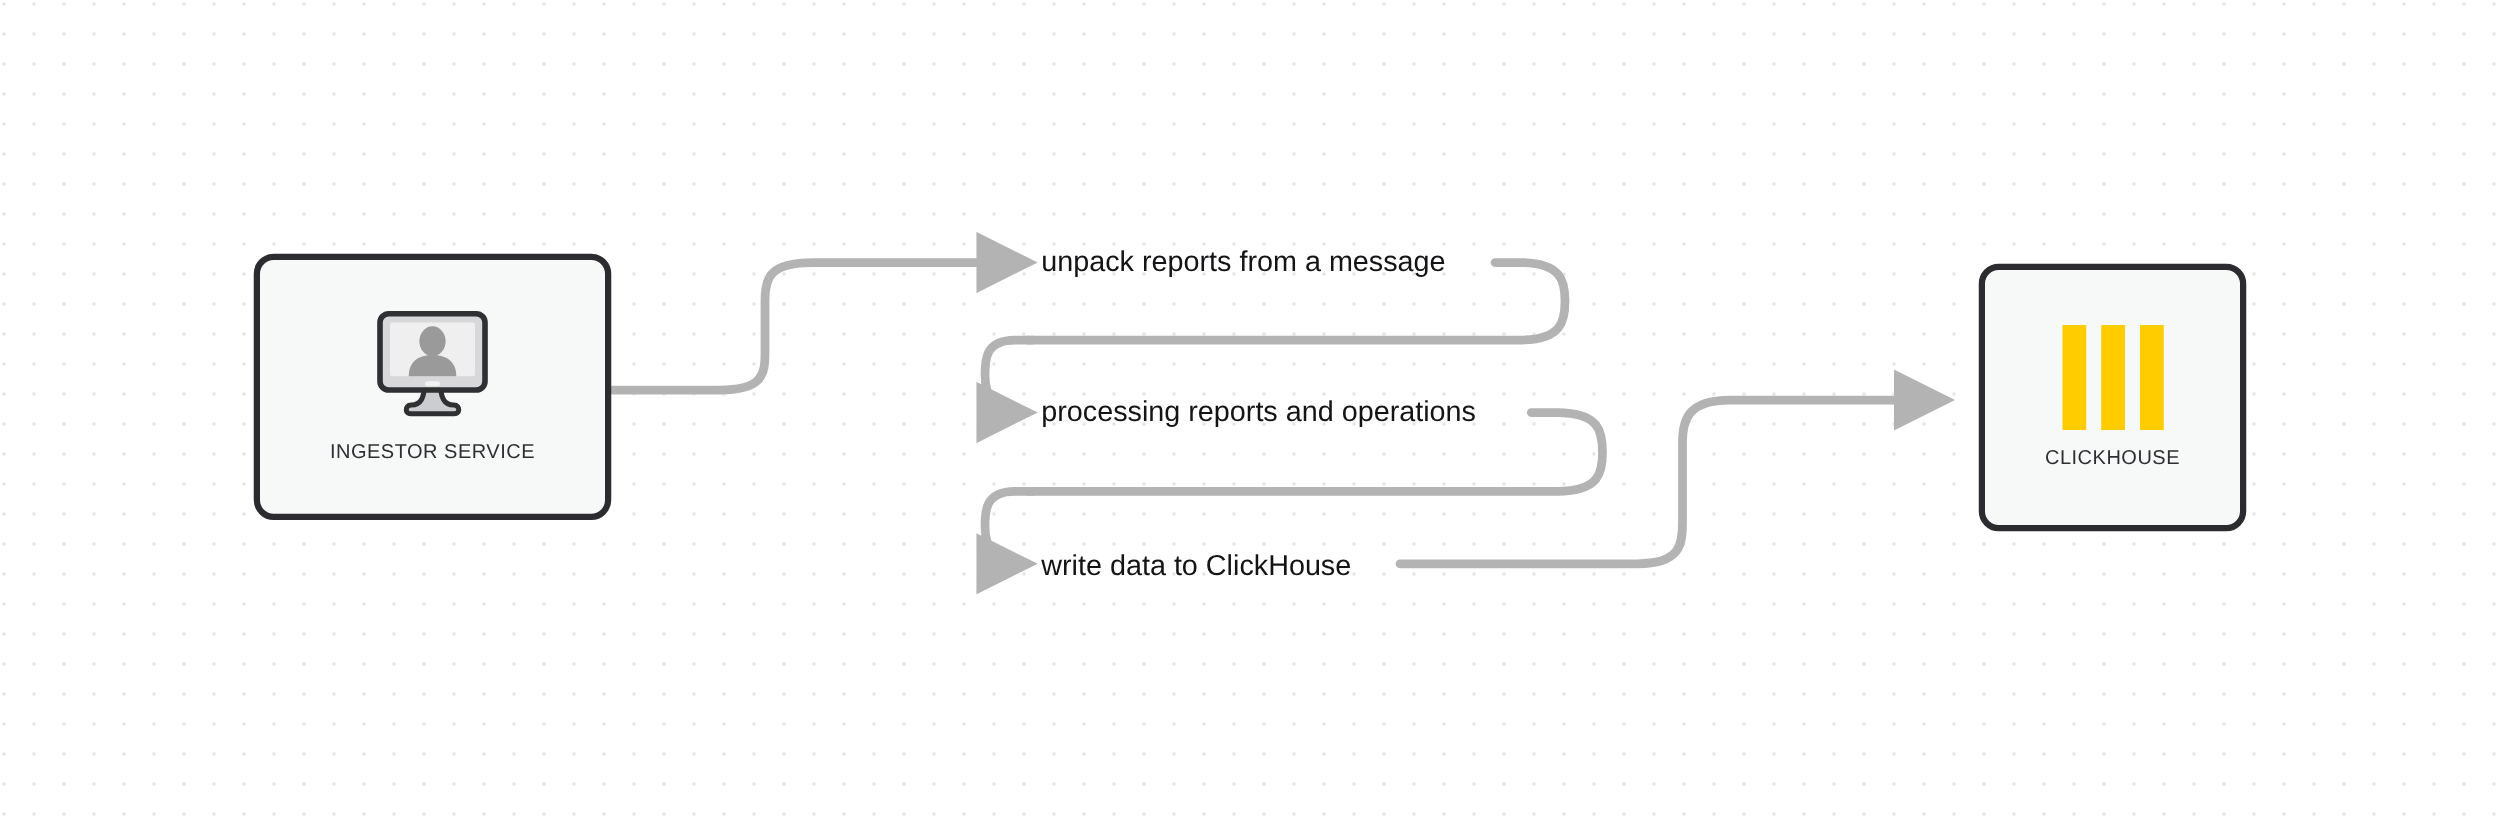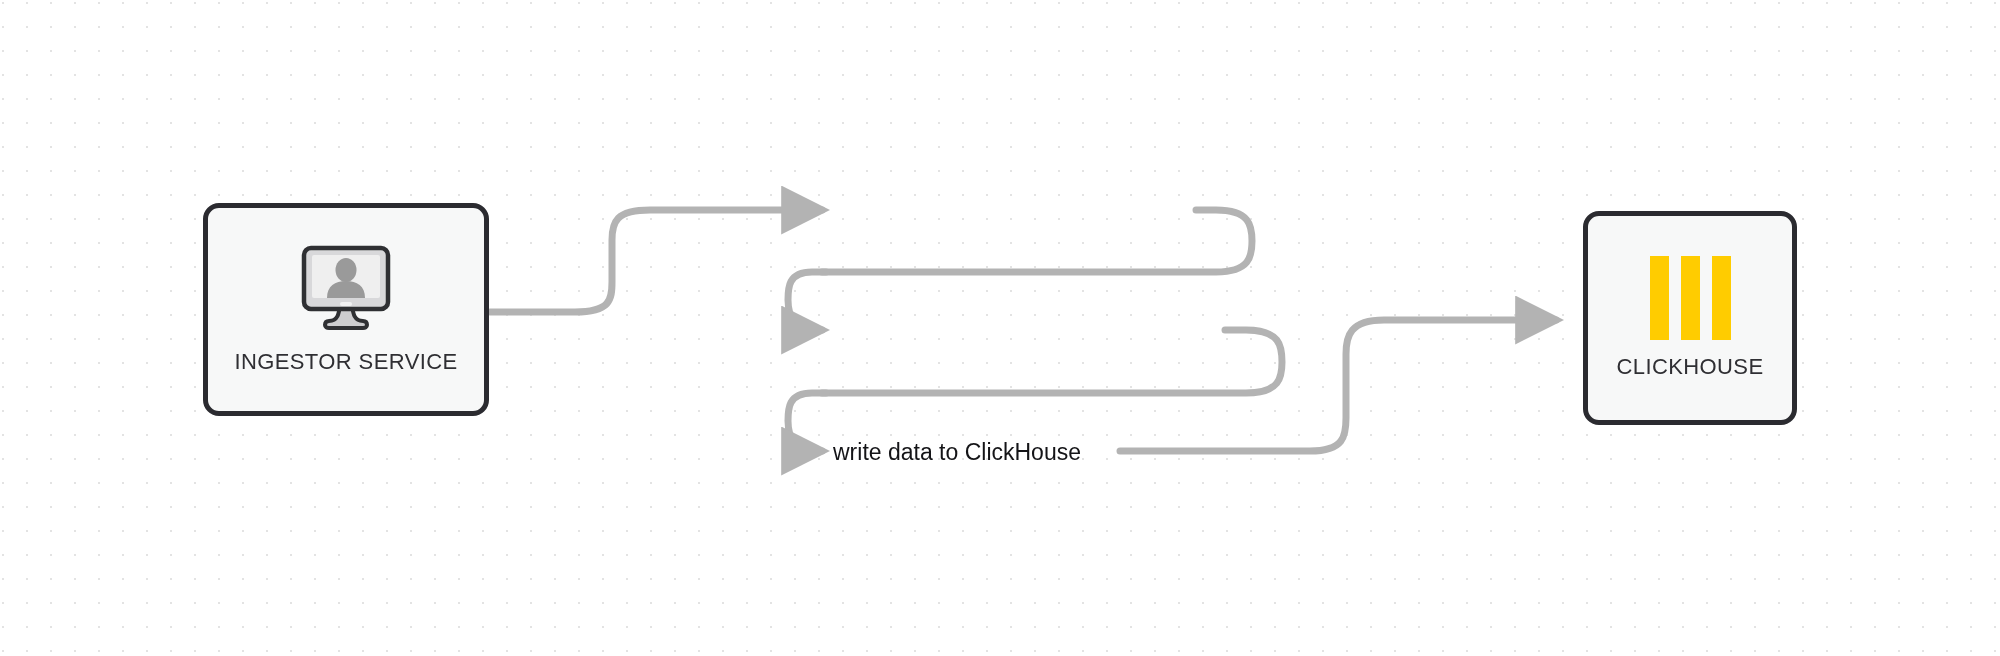--- a/index.html
+++ b/index.html
@@ -39,21 +39,21 @@
     background: #f7f8f8;
     border: 5px solid #2b2b30;
     border-radius: 16px;
     display: flex;
     flex-direction: column;
     align-items: center;
     justify-content: center;
   }
 
   .node-label {
-    font-size: 22px;
+    font-size: 16px;
     letter-spacing: 0.4px;
     color: #2f2f33;
     text-align: left;
     white-space: nowrap;
   }
 
   #node-ingestor {
     left: 203px;
     top: 203px;
     width: 286px;
@@ -141,21 +141,23 @@
 
       <path d="M 1120 451
                L 1310 451
                C 1344 451 1346 436 1346 418
                L 1346 354
                C 1346 336 1350 320 1384 320
                L 1556 320" marker-end="url(#arrow)"></path>
     </g>
   </svg>
 
+  <div class="edge-label" id="lbl-0">unpack reports from a message</div>
 
+  <div class="edge-label" id="lbl-1">processing reports and operations</div>
 
   <div class="edge-label" id="lbl-2">write data to ClickHouse</div>
 
   <div class="node" id="node-ingestor">
 
     <div class="node-icon">
       <svg width="94" height="86" viewBox="0 0 94 86" xmlns="http://www.w3.org/2000/svg">
 
         <path d="M30 76 C40 76 40 66 41 60 L53 60 C54 66 54 76 64 76 C67 76 68 78 68 80
                  C68 82 66 83 64 83 L30 83 C28 83 26 82 26 80 C26 78 27 76 30 76 Z" fill="#cdcdcf" stroke="#2f3033" stroke-width="4" stroke-linejoin="round"></path>

